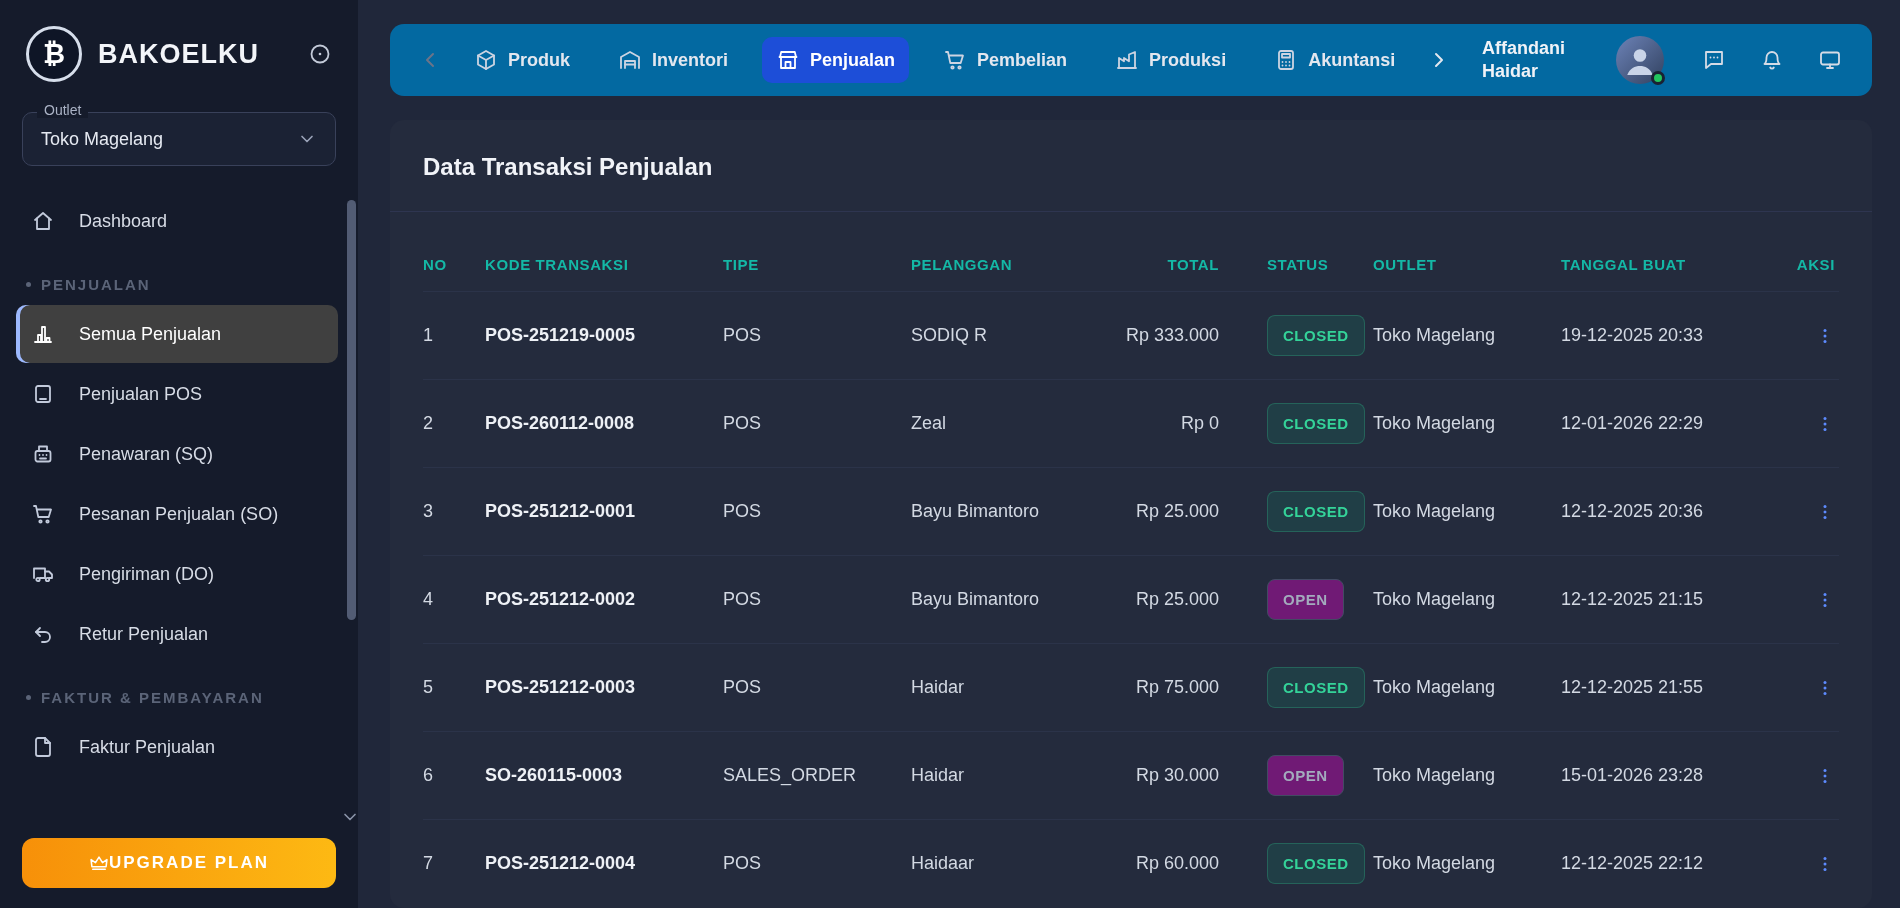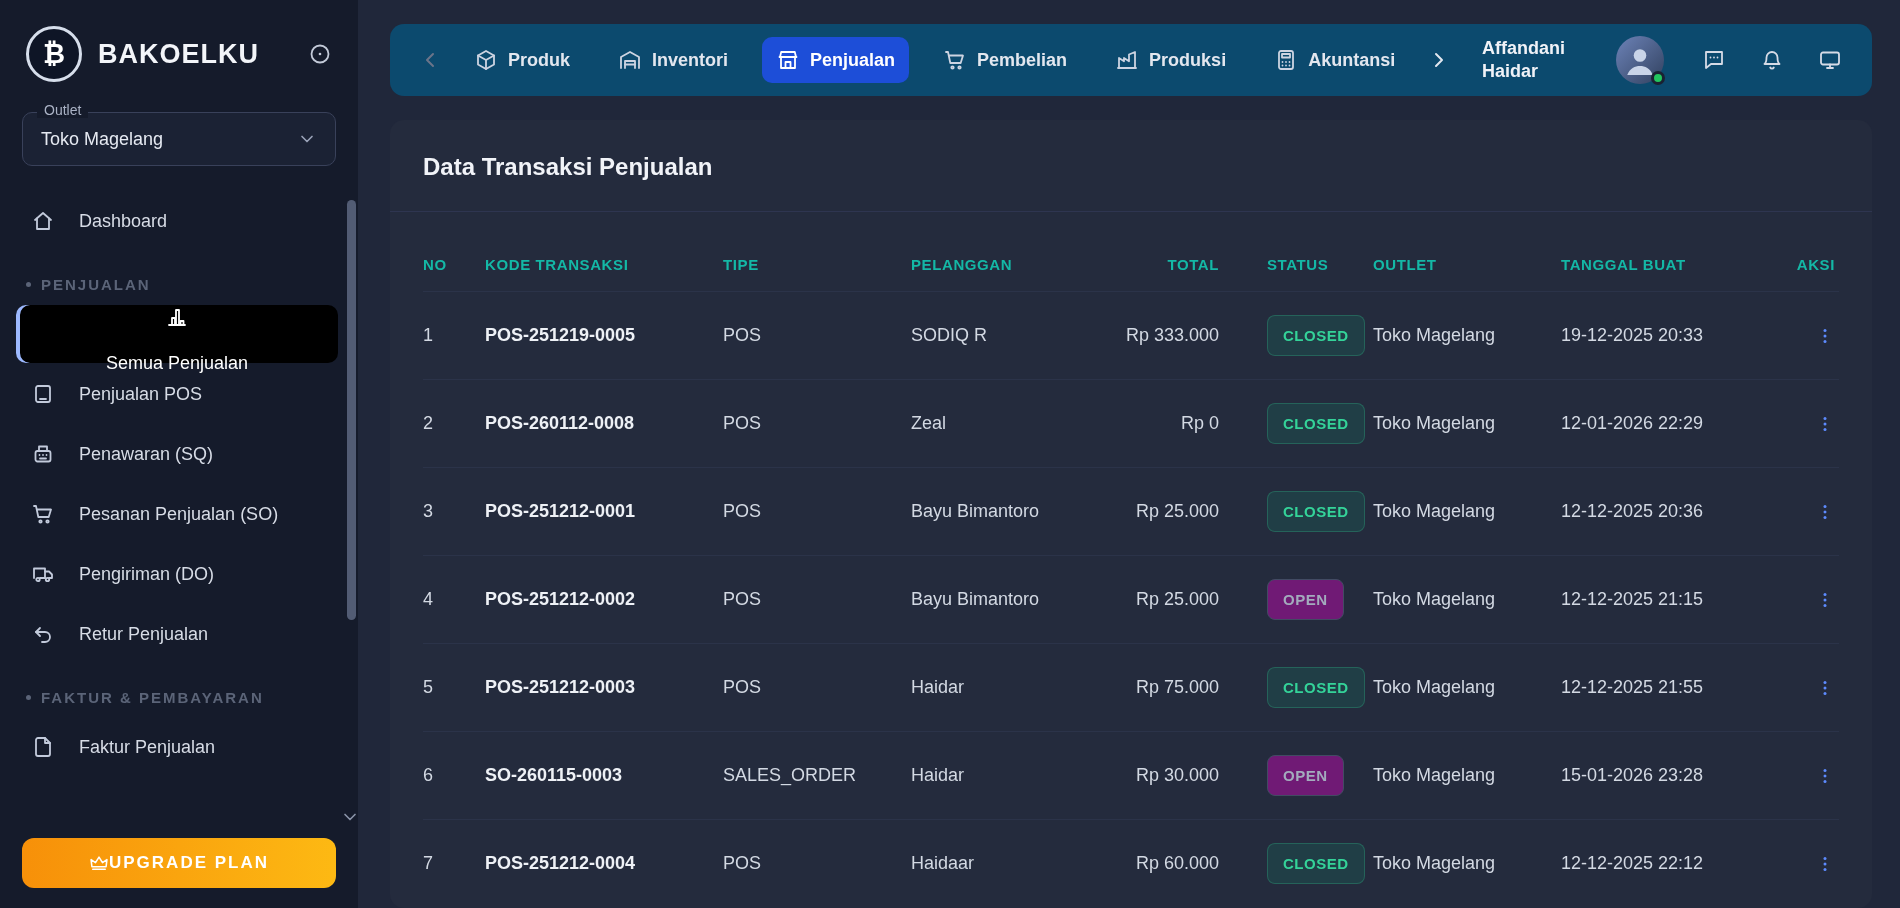--- a/index.html
+++ b/index.html
@@ -42,23 +42,22 @@
   .outlet-box .chev { margin-left:auto; color:#9aa3b8; display:flex; }
 
   nav.side-nav { flex:1; padding:22px 20px 0 16px; overflow:hidden; }
   .nav-item {
     display:flex; align-items:center; gap:24px;
     height:58px; padding:0 15px; margin-bottom:2px;
     border-radius:10px; color:#d7dce6; font-size:18px; cursor:pointer;
   }
   .nav-item .ic { color:#c2cadb; flex-shrink:0; }
   .nav-item.active {
-    background:#000000; color:#ffffff;
+    background:#404040; color:#ffffff;
     box-shadow: inset 4px 0 0 #9db9ff;
-    flex-direction: column;
   }
   .nav-item.active .ic { color:#ffffff; }
   .section-label {
     display:flex; align-items:center; gap:10px;
     margin:26px 8px 12px 10px;
     color:#5b6478; font-size:15px; font-weight:700;
     letter-spacing:2px; text-transform:uppercase;
   }
   .section-label::before {
     content:""; width:5px; height:5px; border-radius:50%; background:#5b6478;
@@ -78,21 +77,21 @@
     background:linear-gradient(90deg,#f79009,#fdb913);
     display:flex; align-items:center; justify-content:center; 
     color:#fff; font-weight:800; font-size:17px; letter-spacing:2px;
     cursor:pointer; font-family:inherit; flex-shrink:0;
   }
 
   
   .main-col { flex:1; padding:24px 28px 0 32px; display:flex; flex-direction:column; }
 
   .topbar {
-    height:72px; background:#0c4a6e; border-radius:14px;
+    height:72px; background:#0369a1; border-radius:14px;
     display:flex; align-items:center; padding:0 24px; gap:8px; flex-shrink:0;
   }
   .tb-chev { color:#6b7489; display:flex; padding:4px; cursor:pointer; }
   .tb-chev.fwd { color:#e3e7ef; }
   .tb-item {
     display:flex; align-items:center; gap:10px;
     padding:11px 14px; margin:0 6px; border-radius:10px;
     color:#e3e7ef; font-size:18px; font-weight:600; cursor:pointer; white-space:nowrap;
   }
   .tb-item .ic { color:#cdd4e2; }

